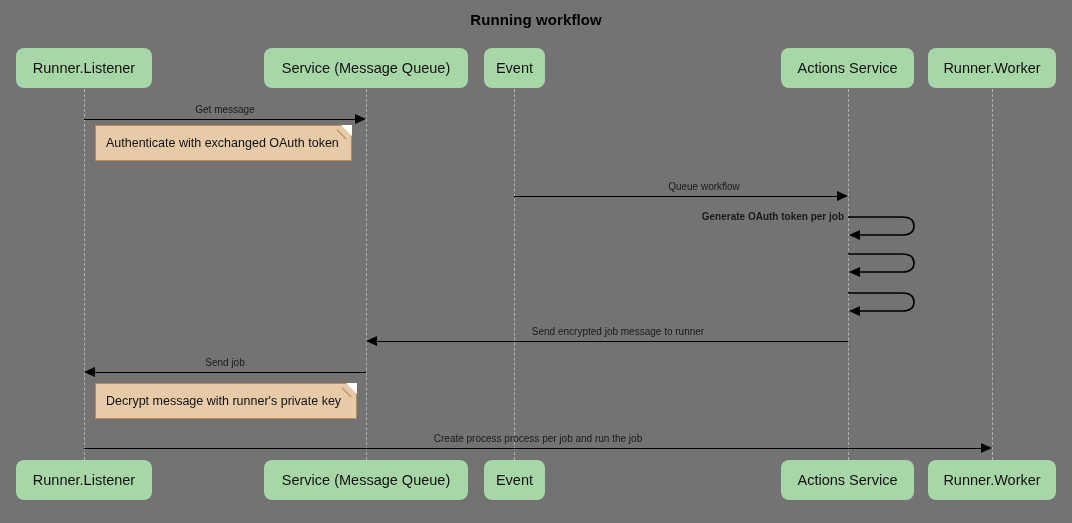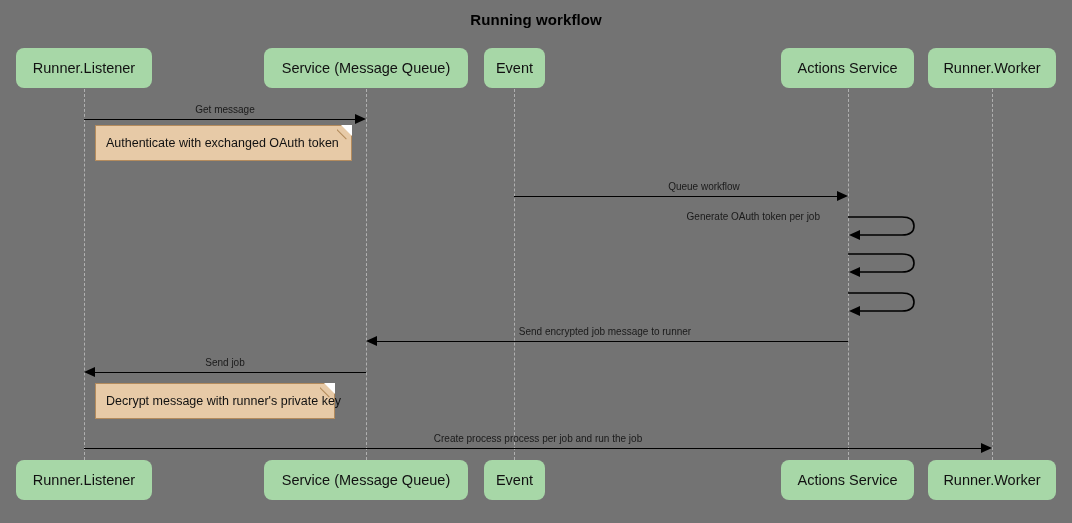--- a/index.html
+++ b/index.html
@@ -148,21 +148,21 @@
   <div class="note" style="left:95px; top:125px; width:257px;">
     <span>Authenticate with exchanged OAuth token</span>
     <span class="note-fold"></span>
     <span class="note-fold-edge"></span>
   </div>
 
   <div class="msg-label center" style="left:514px; top:180px; width:334px;margin-left:23px;">Queue workflow</div>
   <div class="msg-line" style="left:514px; top:196px; width:323px;"></div>
   <div class="arrow-head right" style="left:837px; top:191px;"></div>
 
-  <div class="msg-label right" style="left:424px; top:210px; width:396px;">Generate OAuth token per job</div>
+  <div class="msg-label right" style="left:448px; top:210px; width:396px;font-weight:bold;">Generate OAuth token per job</div>
   <div class="self-loop" style="left:846px; top:210px;">
     <svg width="78" height="32" viewBox="0 0 78 32">
       <path d="M2,7 L56,7 Q68,7 68,16 Q68,25 56,25 L14,25" fill="none" stroke="#000000" stroke-width="1.6"></path>
       <polygon points="14,20 3,25 14,30" fill="#000000"></polygon>
     </svg>
   </div>
 
   <div class="self-loop" style="left:846px; top:247px;">
     <svg width="78" height="32" viewBox="0 0 78 32">
       <path d="M2,7 L56,7 Q68,7 68,16 Q68,25 56,25 L14,25" fill="none" stroke="#000000" stroke-width="1.6"></path>
@@ -170,29 +170,29 @@
     </svg>
   </div>
 
   <div class="self-loop" style="left:846px; top:286px;">
     <svg width="78" height="32" viewBox="0 0 78 32">
       <path d="M2,7 L56,7 Q68,7 68,16 Q68,25 56,25 L14,25" fill="none" stroke="#000000" stroke-width="1.6"></path>
       <polygon points="14,20 3,25 14,30" fill="#000000"></polygon>
     </svg>
   </div>
 
-  <div class="msg-label center" style="left:364px; top:325px; width:482px;">Send encrypted job message to runner</div>
+  <div class="msg-label center" style="left:377px; top:325px; width:482px;">Send encrypted job message to runner</div>
   <div class="msg-line" style="left:377px; top:341px; width:471px;"></div>
   <div class="arrow-head left" style="left:366px; top:336px;"></div>
 
   <div class="msg-label center" style="left:84px; top:356px; width:282px;">Send job</div>
   <div class="msg-line" style="left:95px; top:372px; width:271px;"></div>
   <div class="arrow-head left" style="left:84px; top:367px;"></div>
 
-  <div class="note" style="left:95px; top:383px; width:240px;">
+  <div class="note" style="left:95px; top:383px; width:262px;">
     <span>Decrypt message with runner's private key</span>
     <span class="note-fold"></span>
     <span class="note-fold-edge"></span>
   </div>
 
   <div class="msg-label center" style="left:84px; top:432px; width:908px;">Create process process per job and run the job</div>
   <div class="msg-line" style="left:84px; top:448px; width:897px;"></div>
   <div class="arrow-head right" style="left:981px; top:443px;"></div>
 
   <div class="actor-box" style="left:16px; top:460px; width:136px;">Runner.Listener</div>

